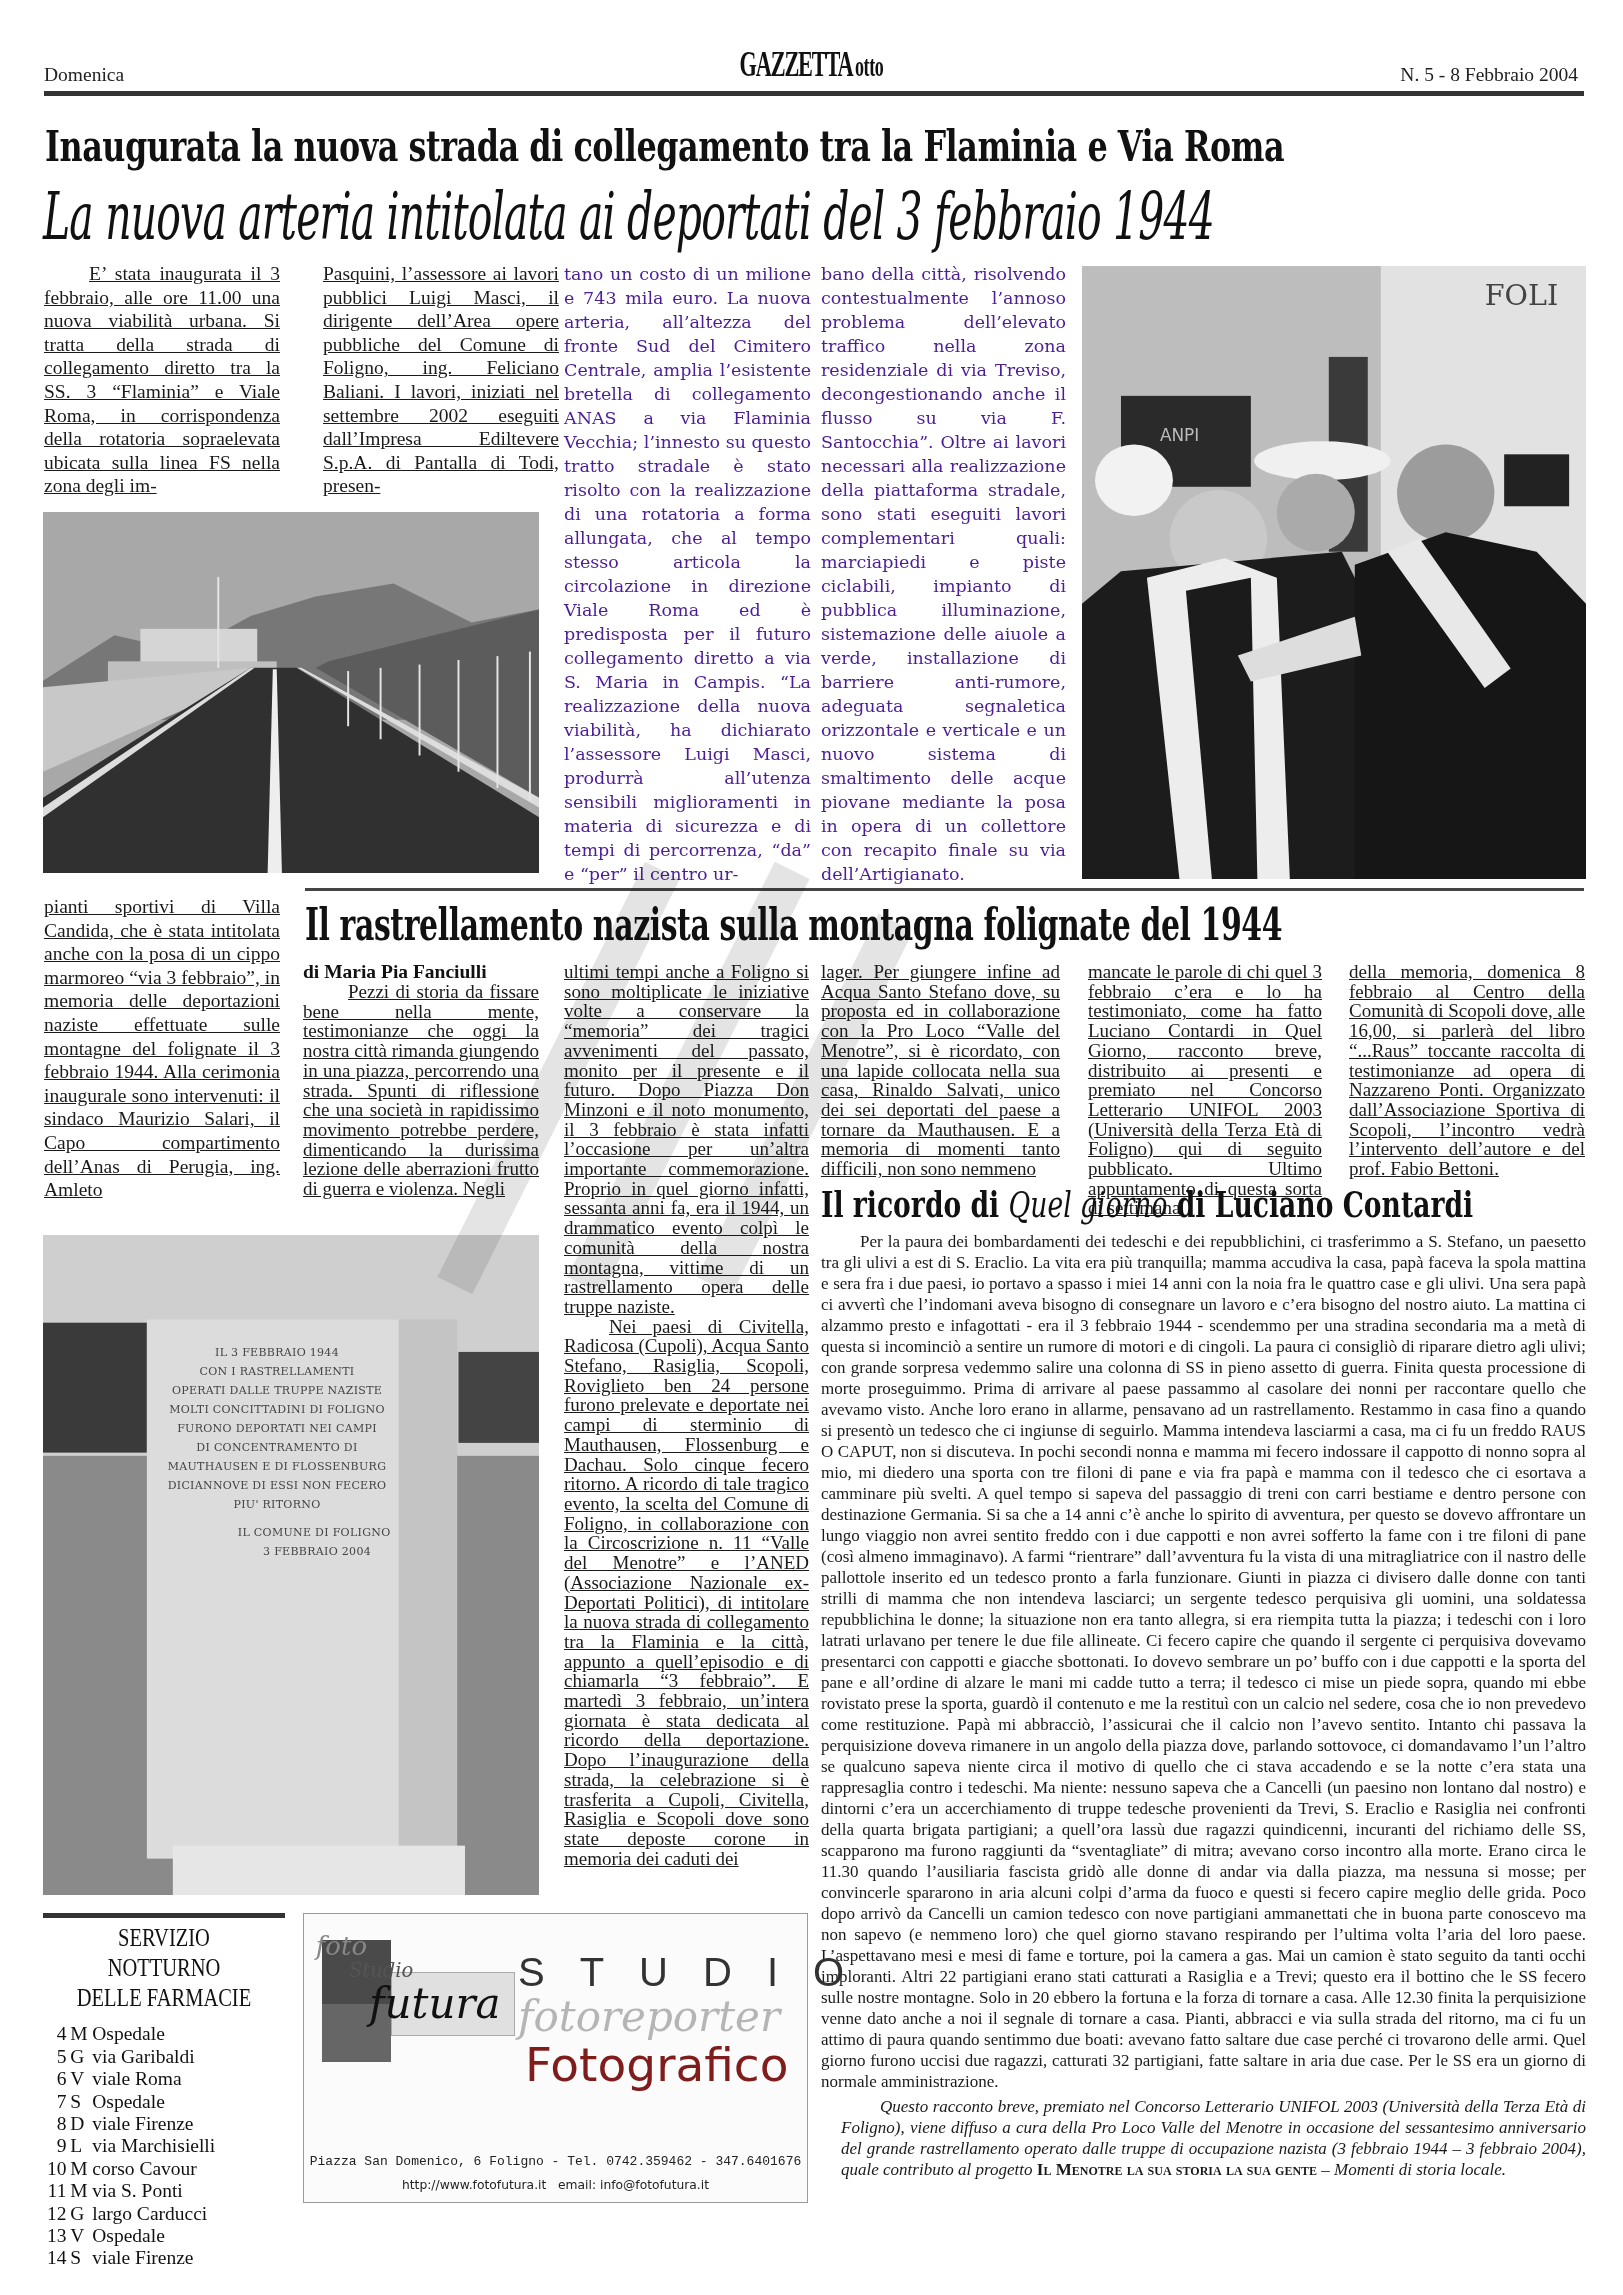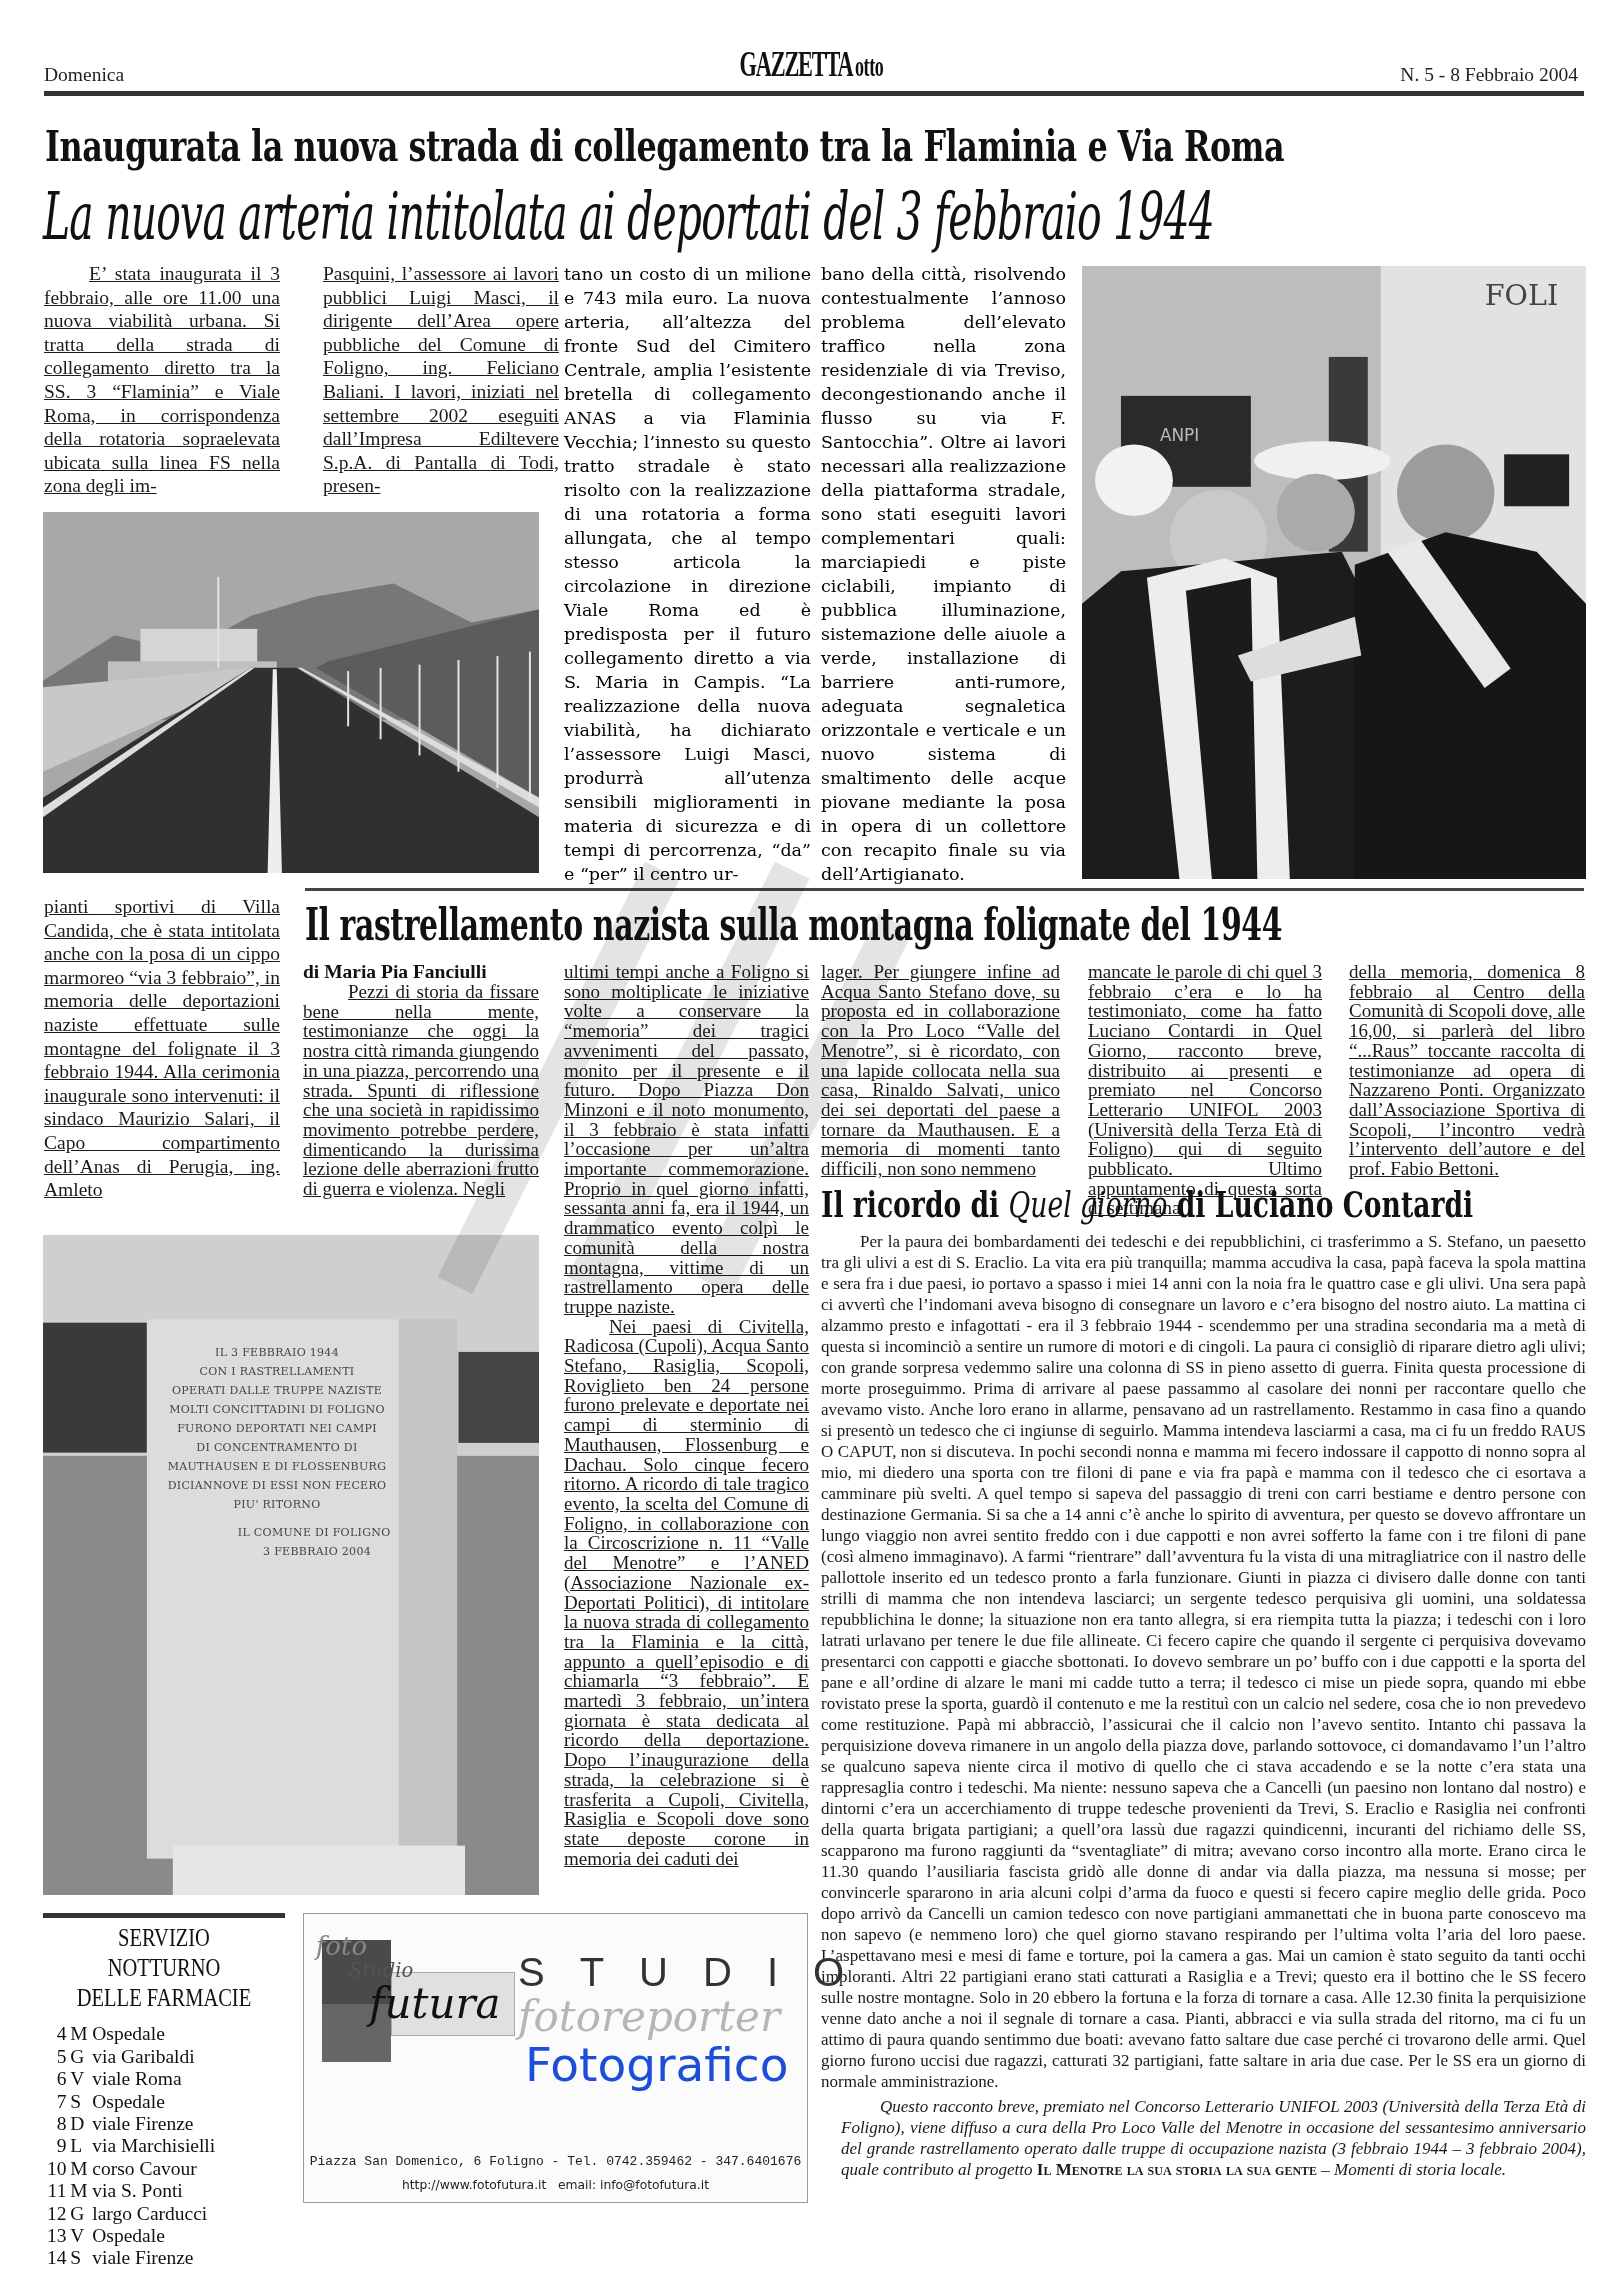--- a/index.html
+++ b/index.html
@@ -10,21 +10,21 @@
   .mast { font-family:"Liberation Serif", serif; font-weight:bold; font-size:36px; letter-spacing:-1.9px;
           transform:scaleX(0.62); transform-origin:center bottom; white-space:nowrap; }
   .mast .otto { font-size:29px; letter-spacing:-0.6px; margin-left:3.9px; }
   .rule { background:#333; height:5.2px; }
   .rule-thin { background:#444; height:3.2px; }
   .headline1 { font-family:"DejaVu Serif", serif; font-weight:bold; font-size:43px; white-space:nowrap;
                transform:scaleX(0.74); transform-origin:left top; letter-spacing:-0.6px; }
   .headline2 { font-family:"DejaVu Serif", serif; font-style:italic; font-size:65px; white-space:nowrap;
                transform:scaleX(0.63); transform-origin:left top; letter-spacing:-1.3px; }
   .col { font-family:"DejaVu Serif", serif; font-size:17.5px; line-height:24px; text-align:justify;
-         hyphens:auto; color:#000000; }
+         hyphens:auto; color:#4c1d95; }
   .col p { margin:0; text-indent:45px; }
   .col p.noind { text-indent:0; }
   .narrow { font-family:"Liberation Serif", serif; font-size:19.5px; line-height:23.6px; text-align:justify; color:#1a1a1a;text-decoration:underline; }
   .narrow p { margin:0; text-indent:45px; }
   .narrow p.noind { text-indent:0; }
   .h3 { font-family:"DejaVu Serif", serif; font-weight:bold; font-size:44px; white-space:nowrap;
         transform:scaleX(0.68); transform-origin:left top; letter-spacing:-0.6px; }
   .h4 { font-family:"DejaVu Serif", serif; font-weight:bold; font-size:35px; white-space:nowrap;
         transform:scaleX(0.76); transform-origin:left top; }
   .h4 i { font-weight:normal; }
@@ -198,21 +198,21 @@
 
 <div class="abs ad" style="left:303px;top:1913px;width:503px;height:288px;">
   <div class="abs" style="left:18px;top:26px;width:69px;height:122px;background:#666;"></div>
   <div class="abs" style="left:18px;top:26px;width:69px;height:64px;background:#4a4a4a;"></div>
   <div class="abs" style="left:87px;top:58px;width:122px;height:62px;background:#e0e0e0;border:1.3px solid #aaa;"></div>
   <div class="abs ad-script" style="left:11.7px;top:17px;font-size:26px;color:#888;">foto</div>
   <div class="abs ad-script" style="left:45px;top:45px;font-size:19.5px;color:#555;">Studio</div>
   <div class="abs ad-script" style="left:65px;top:65px;font-size:42px;color:#111;">futura</div>
   <div class="abs ad-studio" style="left:214px;top:36px;">STUDIO</div>
   <div class="abs ad-script" style="left:214px;top:78px;font-size:42px;color:#b5b5b5;">fotoreporter</div>
-  <div class="abs ad-script" style="left:221px;top:123px;font-size:47px;color:#1d4ed8;font-style:normal;font-family:'DejaVu Sans',sans-serif;">Fotografico</div>
+  <div class="abs ad-script" style="left:221px;top:123px;font-size:47px;color:#7f1d1d;font-style:normal;font-family:'DejaVu Sans',sans-serif;">Fotografico</div>
   <div class="abs ad-sans" style="left:0;top:240px;width:503px;text-align:center;font-size:13px;font-family:Liberation Mono, monospace;">Piazza San Domenico, 6 Foligno - Tel. 0742.359462 - 347.6401676</div>
   <div class="abs ad-sans" style="left:0;top:264px;width:503px;text-align:center;font-size:12.3px;white-space:pre;">http://www.fotofutura.it   email: info@fotofutura.it</div>
 </div>
 
 <svg class="abs watermark" style="left:390px;top:844px;" width="519" height="455" viewBox="0 0 800 700">
   <g stroke="#000" stroke-width="60" fill="none">
     <line x1="100" y1="680" x2="420" y2="40"></line>
     <line x1="300" y1="680" x2="620" y2="40"></line>
     <line x1="500" y1="680" x2="780" y2="120"></line>
   </g>

